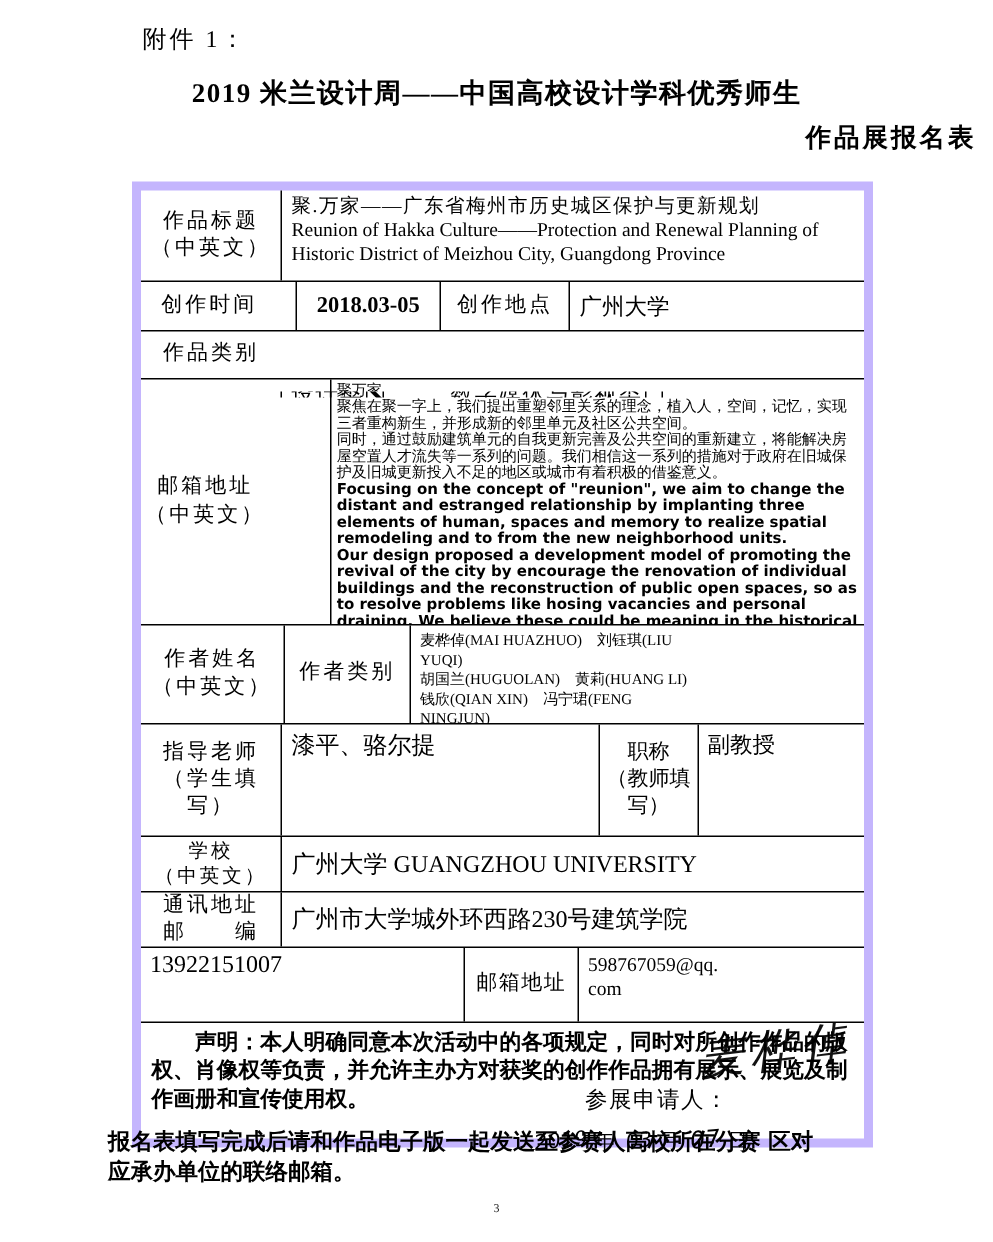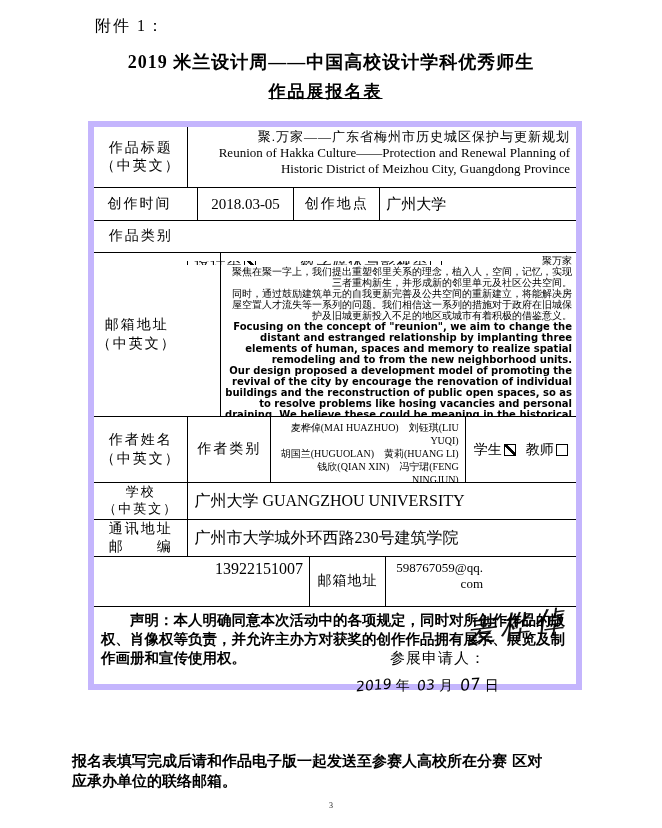--- a/index.html
+++ b/index.html
@@ -4,27 +4,27 @@
 <style>
   * { margin:0; padding:0; box-sizing:border-box; }
   html,body { background:#ffffff; }
   .sheet { position:relative; width:662px; height:828px; background:#fff; overflow:hidden;
            font-family:"Liberation Serif","DejaVu Serif",serif; color:#000; }
   .pre { white-space:pre-line; }
 
   .attach { position:absolute; left:95px; top:16px; font-size:16px; letter-spacing:2px; }
   .title1 { position:absolute; left:0; top:50px; width:662px; text-align:center;
             font-weight:bold; font-size:18px; letter-spacing:1px; }
-  .title2 { position:absolute; left:0; top:80px; width:651px; text-align:center;
-            font-weight:bold; font-size:17px; letter-spacing:2px;text-decoration:underline; }
+  .title2 { position:absolute; left:0; top:80px; width:651px; text-align:right;
+            font-weight:bold; font-size:17px; letter-spacing:2px; }
 
   .tbl { position:absolute; left:88px; top:121px; width:494px; border:6px solid #c4b5fd; }
   .row { display:flex; border-top:1px solid #000; }
   .row:first-child { border-top:none; }
-  .cell { border-left:1px solid #000; overflow:hidden;text-align:right; }
+  .cell { border-left:1px solid #000; overflow:hidden; }
   .cell:first-child { border-left:none; }
   .lblc { display:flex; align-items:center; justify-content:center; text-align:center;
           font-size:14px; letter-spacing:2px; line-height:1.3; }
   .valc { padding:2px 6px; font-size:15px; }
   .vmid { display:flex; align-items:center; }
   .vcen { display:flex; align-items:center; justify-content:center; }
 
   .r1{height:60px}.r2{height:33px}.r3{height:32px}.r4{height:164px}.r5{height:66px}
   .r6{height:75px}.r7{height:37px}.r8{height:37px}.r9{height:50px}.r10{height:78px}
   .wl{width:95px}
@@ -77,21 +77,21 @@
       <div class="cell lblc wl pre">作品标题
 （中英文）</div>
       <div class="cell valc" style="width:395px">
         <div class="wt-cn">聚.万家——广东省梅州市历史城区保护与更新规划</div>
         <div class="wt-en">Reunion of Hakka Culture——Protection and Renewal Planning of Historic District of Meizhou City, Guangdong Province</div>
       </div>
     </div>
 
     <div class="row r2">
       <div class="cell lblc wl">创作时间</div>
-      <div class="cell valc vcen" style="width:100px; font-weight:normal;margin-left:12px;">2018.03-05</div>
+      <div class="cell valc vcen" style="width:100px; font-weight:bold;margin-left:12px;">2018.03-05</div>
       <div class="cell lblc" style="width:90px">创作地点</div>
       <div class="cell valc vmid" style="width:205px">广州大学</div>
     </div>
 
     <div class="row r3">
       <div class="cell lblc wl">作品类别</div>
       <div class="cell valc vmid" style="width:395px; letter-spacing:1px;margin-top:40px;">
         <span>设计类</span>
         <span class="cb checked"></span>
         <span style="display:inline-block;width:42px"></span>
@@ -113,29 +113,30 @@
     </div>
 
     <div class="row r5">
       <div class="cell lblc wl pre">作者姓名
 （中英文）</div>
       <div class="cell lblc" style="width:84px">作者类别</div>
       <div class="cell valc names pre" style="width:198px">麦桦倬(MAI HUAZHUO)　刘钰琪(LIU YUQI)
 胡国兰(HUGUOLAN)　黄莉(HUANG LI)
 钱欣(QIAN XIN)　冯宁珺(FENG NINGJUN)
 陈华辉(CHEN HUAHUI)</div>
-      <div class="cell valc vmid" style="width:113px; font-size:14px; padding-left:8px;">
-        <span>学生</span>
-        <span class="cb checked"></span>
-        <span style="display:inline-block;width:8px"></span>
-        <span>教师</span>
-        <span class="cb"></span>
-      </div>
     </div>
 
+    <div class="row r6">
+      <div class="cell lblc wl pre">指导老师
+（学生填写）</div>
+      <div class="cell valc" style="width:215px; padding-top:4px; font-size:16px;">漆平、骆尔提</div>
+      <div class="cell lblc pre" style="width:67px; letter-spacing:0;">职称
+（教师填写）</div>
+      <div class="cell valc" style="width:113px; padding-top:4px;">副教授</div>
+    </div>
 
     <div class="row r7">
       <div class="cell lblc wl pre" style="font-size:13px;">学校
 （中英文）</div>
       <div class="cell valc vmid" style="width:395px; font-size:16px;">广州大学 GUANGZHOU UNIVERSITY</div>
     </div>
 
     <div class="row r8">
       <div class="cell lblc wl pre">通讯地址
 邮　　编</div>

